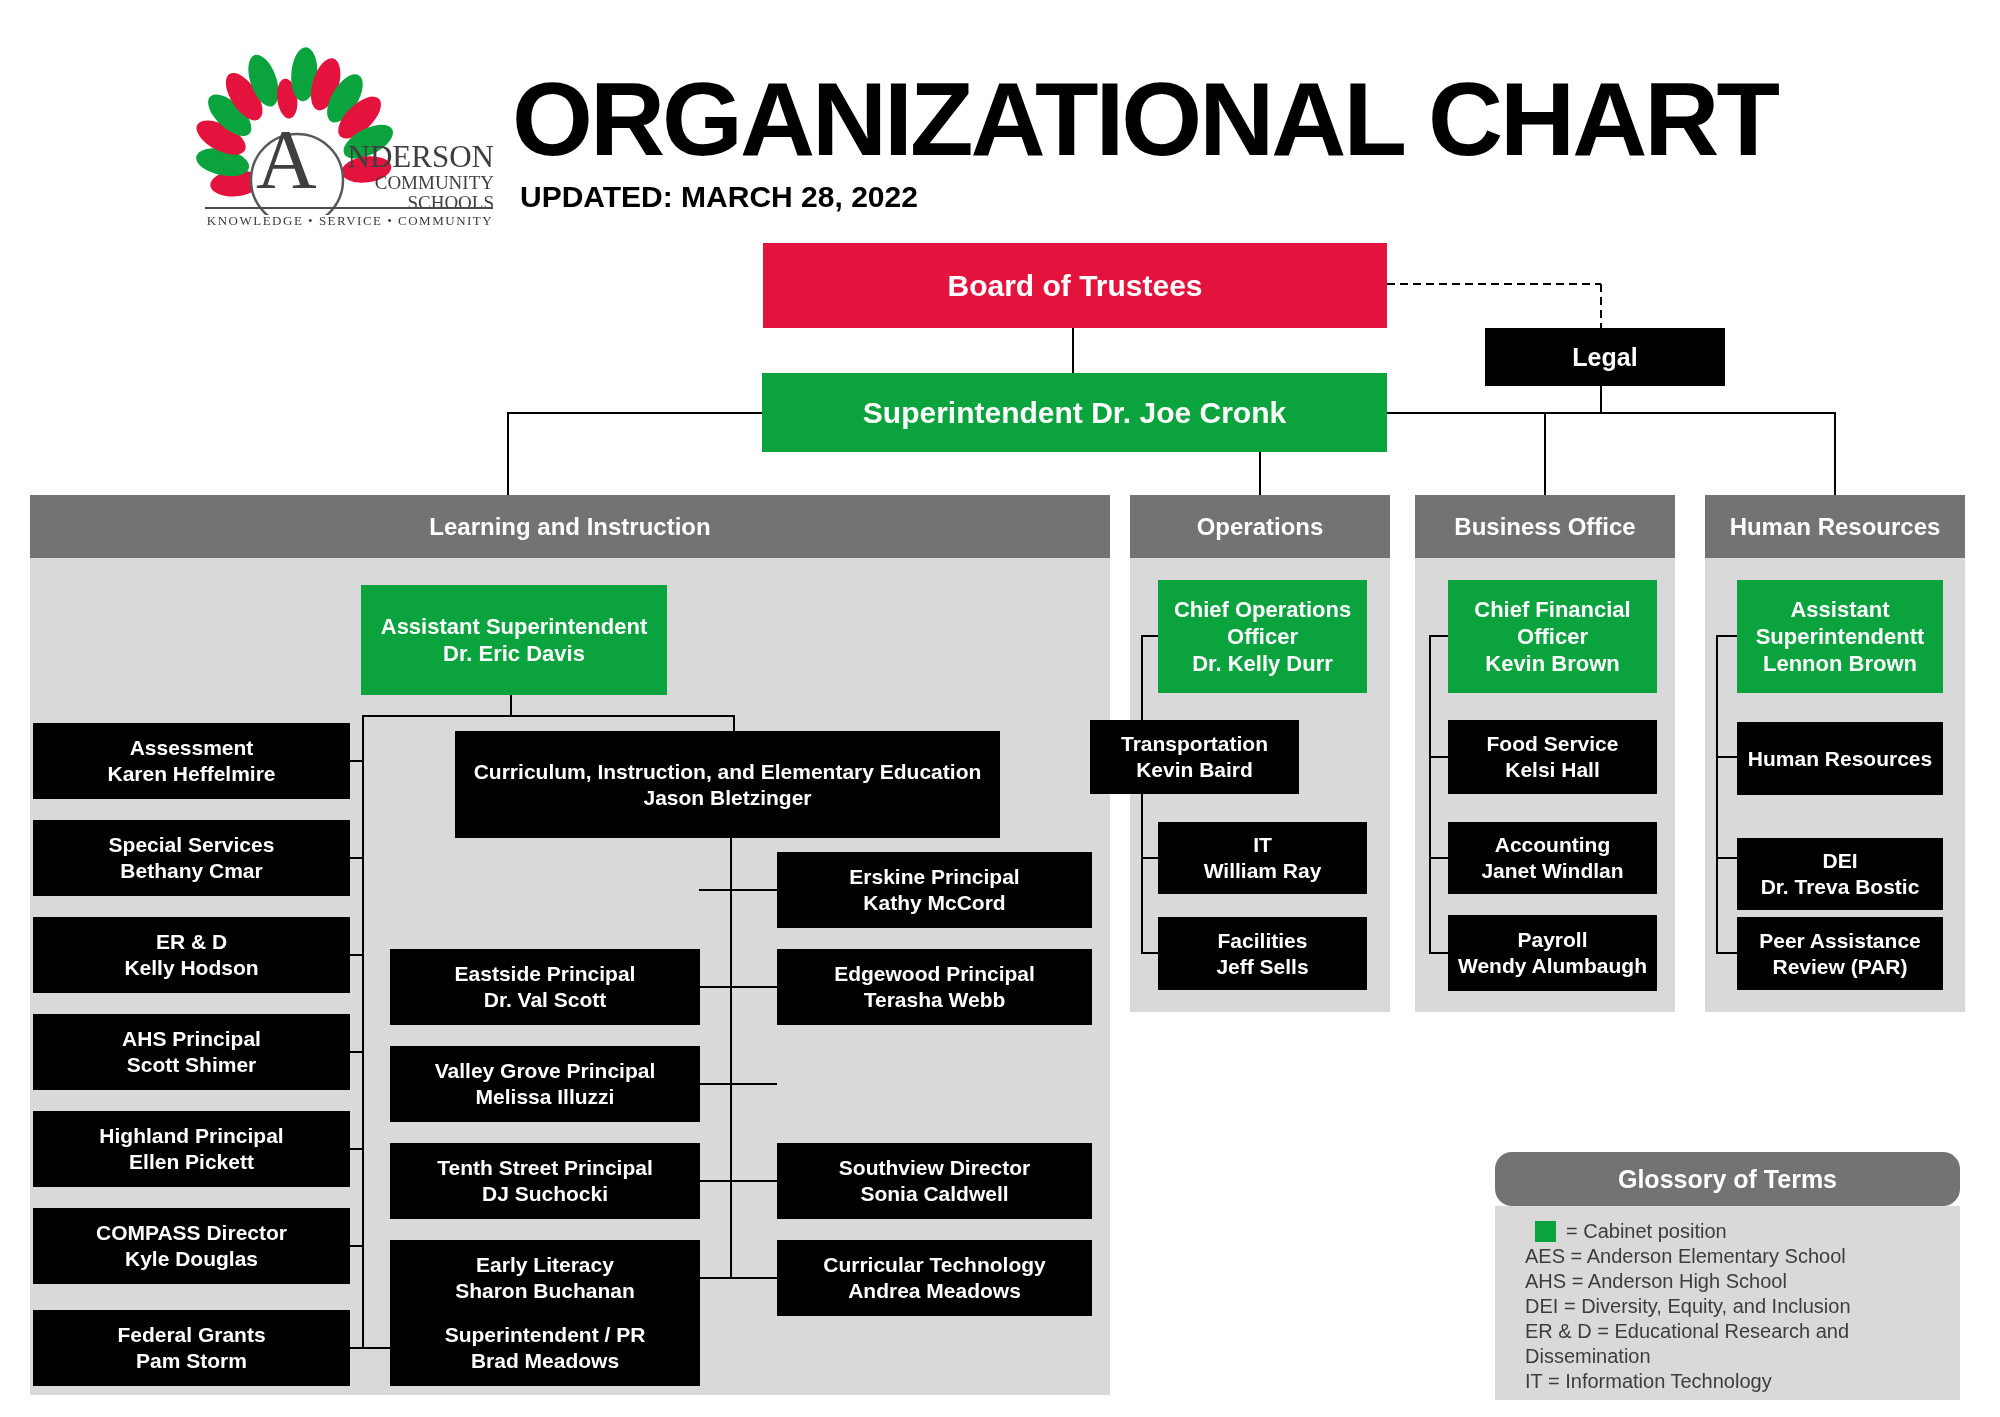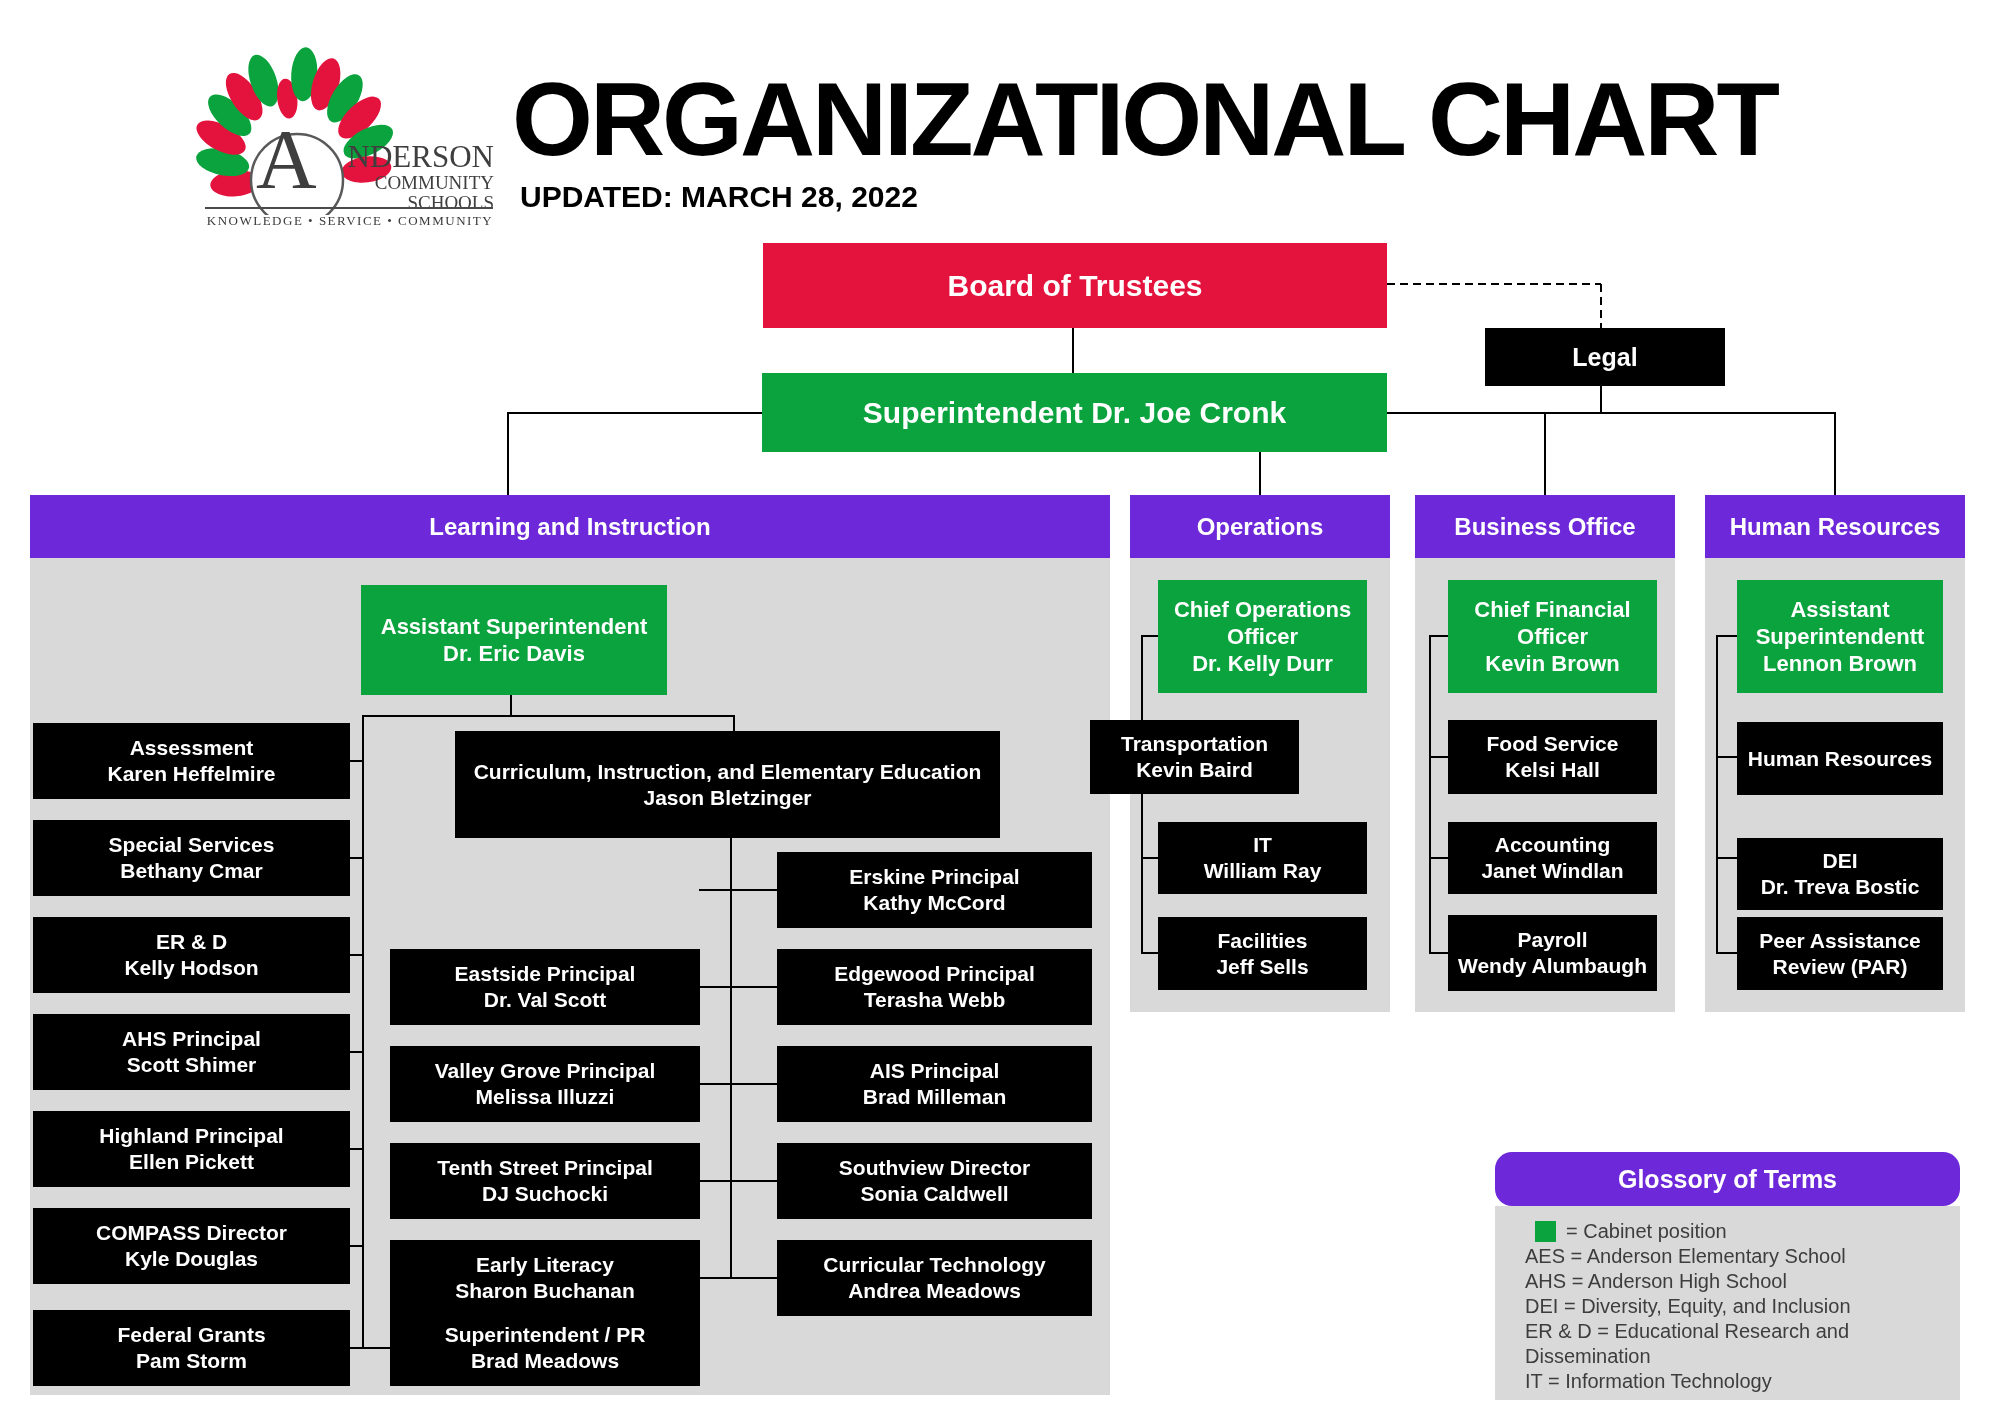--- a/index.html
+++ b/index.html
@@ -25,21 +25,21 @@
   
   .bx{position:absolute;background:#000;color:#fff;display:flex;flex-direction:column;
       justify-content:center;align-items:center;text-align:center;font-weight:700;
       font-size:21px;line-height:26px;}
   .bx.green{background:var(--green,#0ba33e);}
   .bx.red{background:var(--red,#e3133d);}
   .bx.big{font-size:30px;line-height:34px;}
   .bx.legal{font-size:25px;}
   .bx.chief{font-size:22px;line-height:27px;}
   .bx .nm:empty{display:none;}
-  .hd{position:absolute;background:#6d28d9;color:#fff;display:flex;justify-content:center;
+  .hd{position:absolute;background:#737373;color:#fff;display:flex;justify-content:center;
       align-items:center;text-align:center;font-weight:700;font-size:24px;}
   .panel{position:absolute;background:var(--panel_gray,#d9d9d9);}
   
   .gl-body{position:absolute;background:var(--panel_gray,#d9d9d9);color:var(--glossary_text,#3d3d3d);
            font-size:20px;line-height:25px;padding:13px 10px 0 30px;box-sizing:border-box;}
   .gl-row{display:flex;align-items:center;}
   .swatch{display:inline-block;width:21px;height:21px;background:var(--green,#0ba33e);
           margin:0 10px 0 10px;}
   svg.lines{position:absolute;left:0;top:0;}
 </style>
@@ -228,24 +228,20 @@
   </div>
 
   <div class="bx" style="left:777px;top:852px;width:315px;height:76px;">
     <div class="role">Erskine Principal</div>
     <div class="nm">Kathy McCord</div>
   </div>
   <div class="bx" style="left:777px;top:949px;width:315px;height:76px;">
     <div class="role">Edgewood Principal</div>
     <div class="nm">Terasha Webb</div>
   </div>
-  <div class="bx" style="left:777px;top:1046px;width:315px;height:76px;">
-    <div class="role">AIS Principal</div>
-    <div class="nm">Brad Milleman</div>
-  </div>
   <div class="bx" style="left:777px;top:1143px;width:315px;height:76px;">
     <div class="role">Southview Director</div>
     <div class="nm">Sonia Caldwell</div>
   </div>
   <div class="bx" style="left:777px;top:1240px;width:315px;height:76px;">
     <div class="role">Curricular Technology</div>
     <div class="nm">Andrea Meadows</div>
   </div>
 
   <div class="bx green chief" style="left:1158px;top:580px;width:209px;height:113px;">

